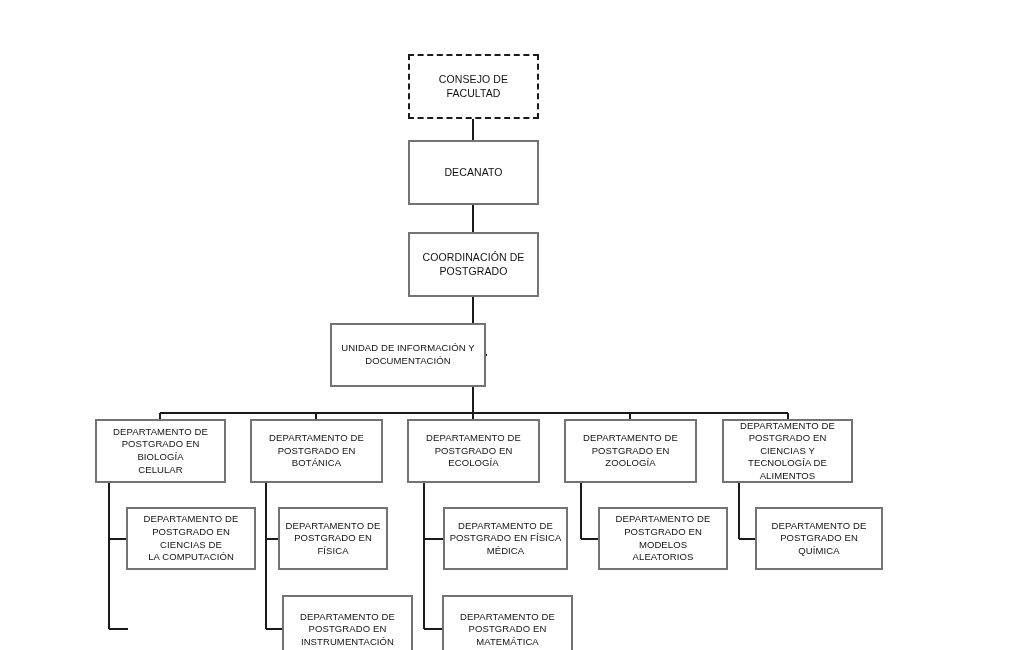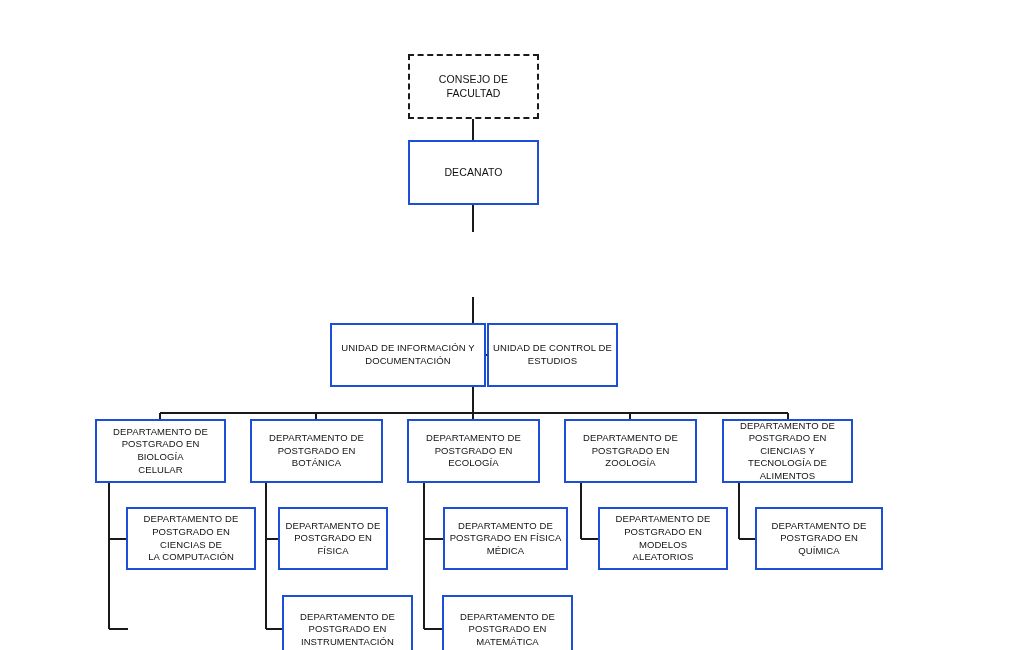--- a/index.html
+++ b/index.html
@@ -21,21 +21,21 @@
     position: absolute;
     left: 0;
     top: 0;
     width: 1024px;
     height: 650px;
     pointer-events: none;
   }
   .node {
     position: absolute;
     box-sizing: border-box;
-    border: 2px solid #1d4ed8;
+    border: 2px solid #737373;
     background: #ffffff;
     display: flex;
     align-items: center;
     justify-content: center;
     text-align: center;
     color: #111111;
     line-height: 1.32;
     letter-spacing: 0.1px;
     z-index: 2;
   }
@@ -100,28 +100,28 @@
   </svg>
 
   <div class="node dashed lvl1" style="left:408px; top:27px; width:131px; height:65px;">
     <span class="label">CONSEJO DE FACULTAD</span>
   </div>
 
   <div class="node lvl2" style="left:408px; top:113px; width:131px; height:65px;">
     <span class="label">DECANATO</span>
   </div>
 
+  <div class="node lvl3" style="left:408px; top:205px; width:131px; height:65px;">
+    <span class="label">COORDINACIÓN DE
+POSTGRADO</span>
+  </div>
 
   <div class="node unit" style="left:330px; top:296px; width:156px; height:64px;">
     <span class="label">UNIDAD DE INFORMACIÓN Y
 DOCUMENTACIÓN</span>
-  </div>
-  <div class="node unit" style="left:487px; top:296px; width:131px; height:64px;">
-    <span class="label">UNIDAD DE CONTROL DE
-ESTUDIOS</span>
   </div>
 
   <div class="node dept" style="left:95px; top:392px; width:131px; height:64px;">
     <span class="label">DEPARTAMENTO DE
 POSTGRADO EN BIOLOGÍA
 CELULAR</span>
   </div>
   <div class="node dept" style="left:250px; top:392px; width:133px; height:64px;">
     <span class="label">DEPARTAMENTO DE
 POSTGRADO EN BOTÁNICA</span>

